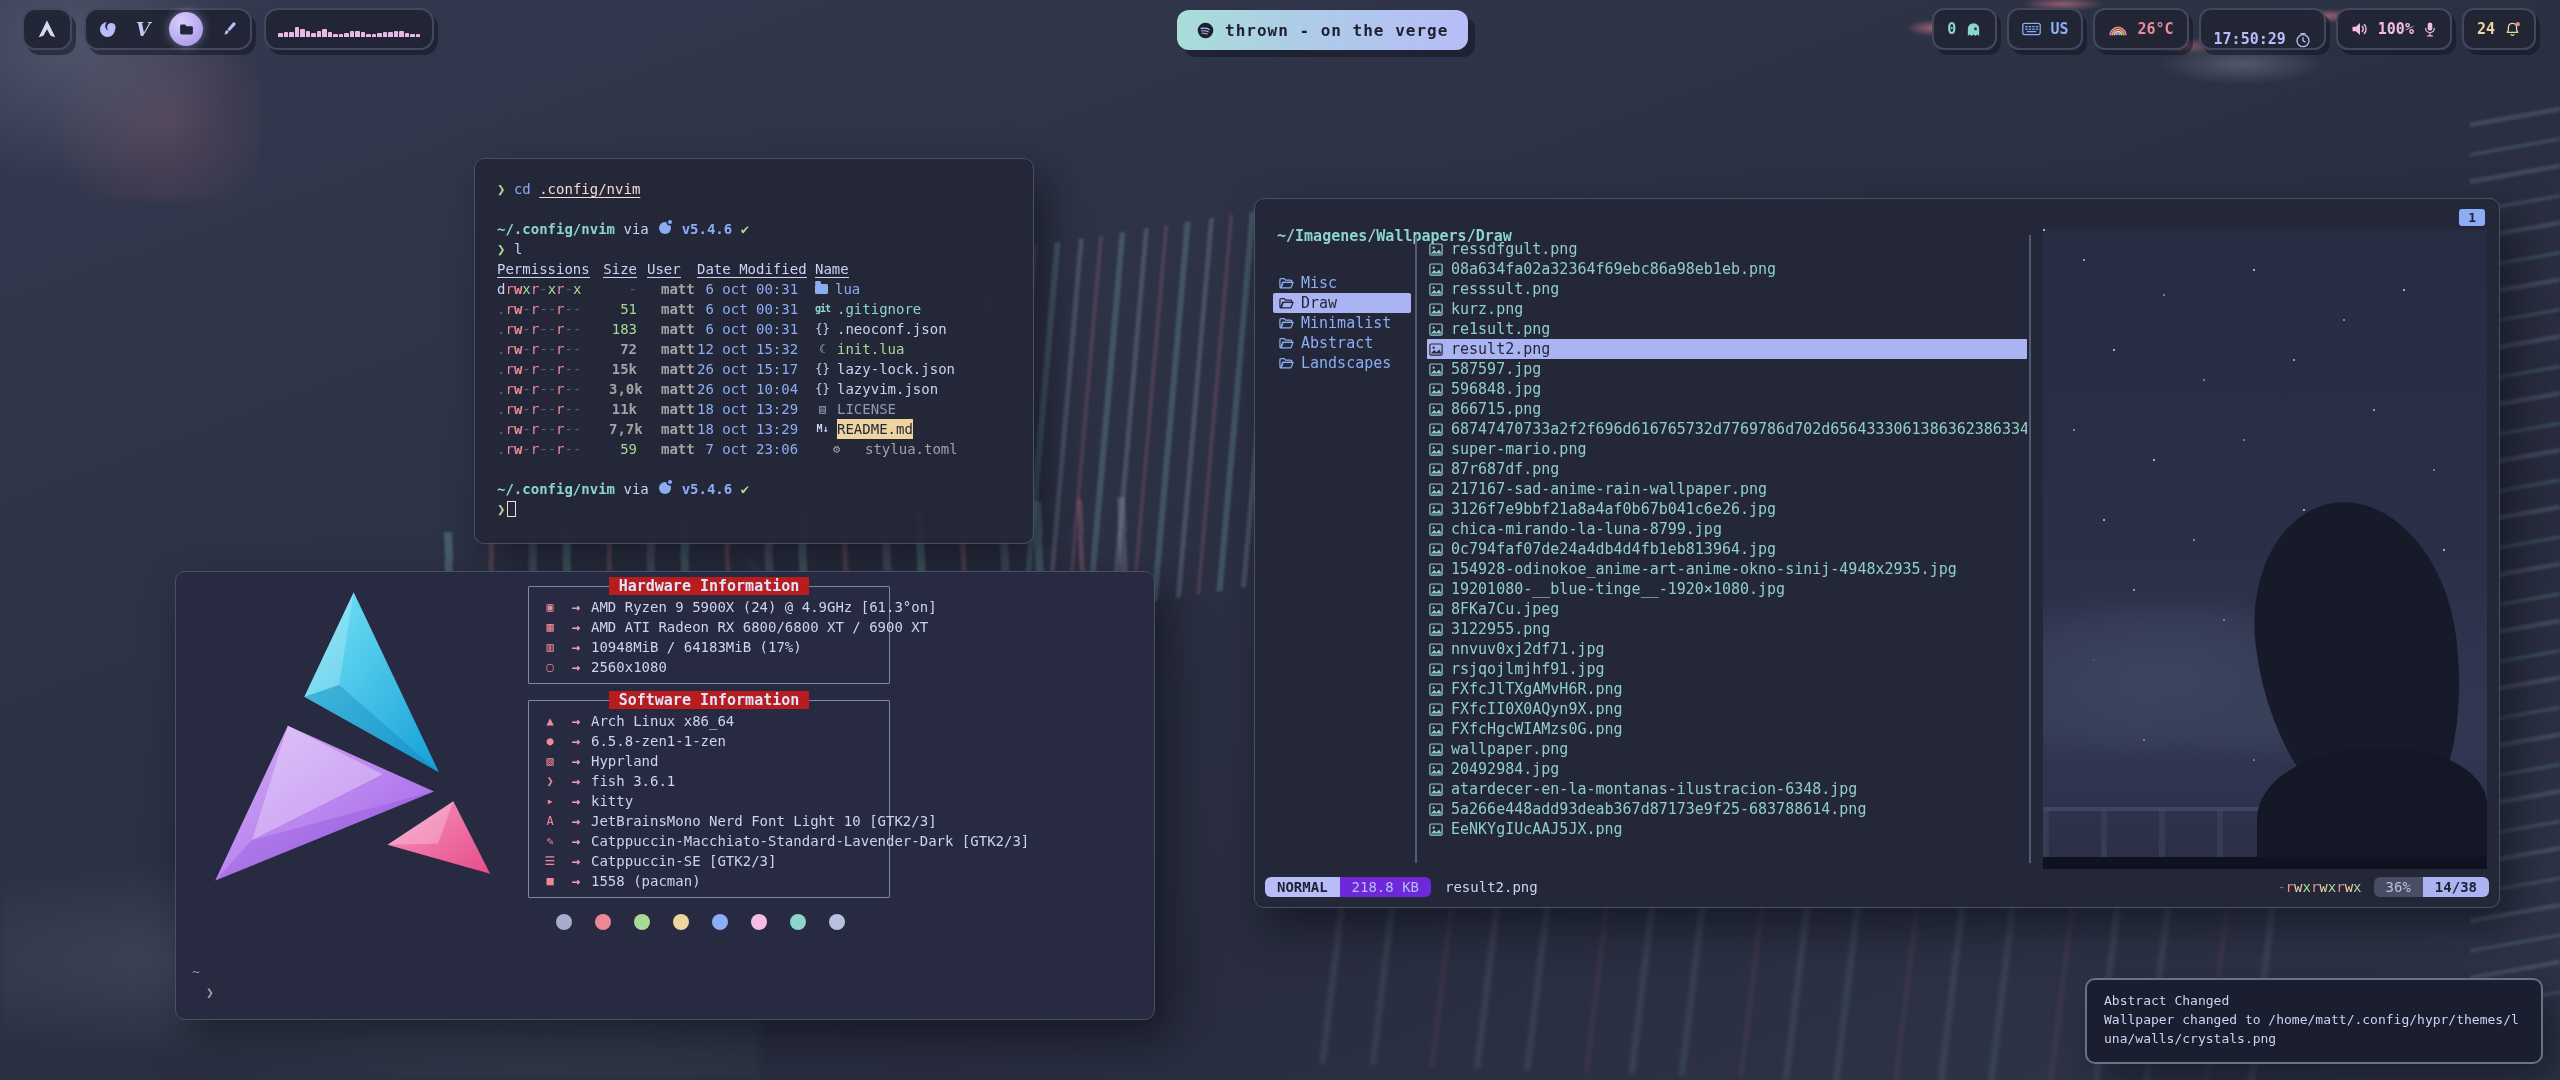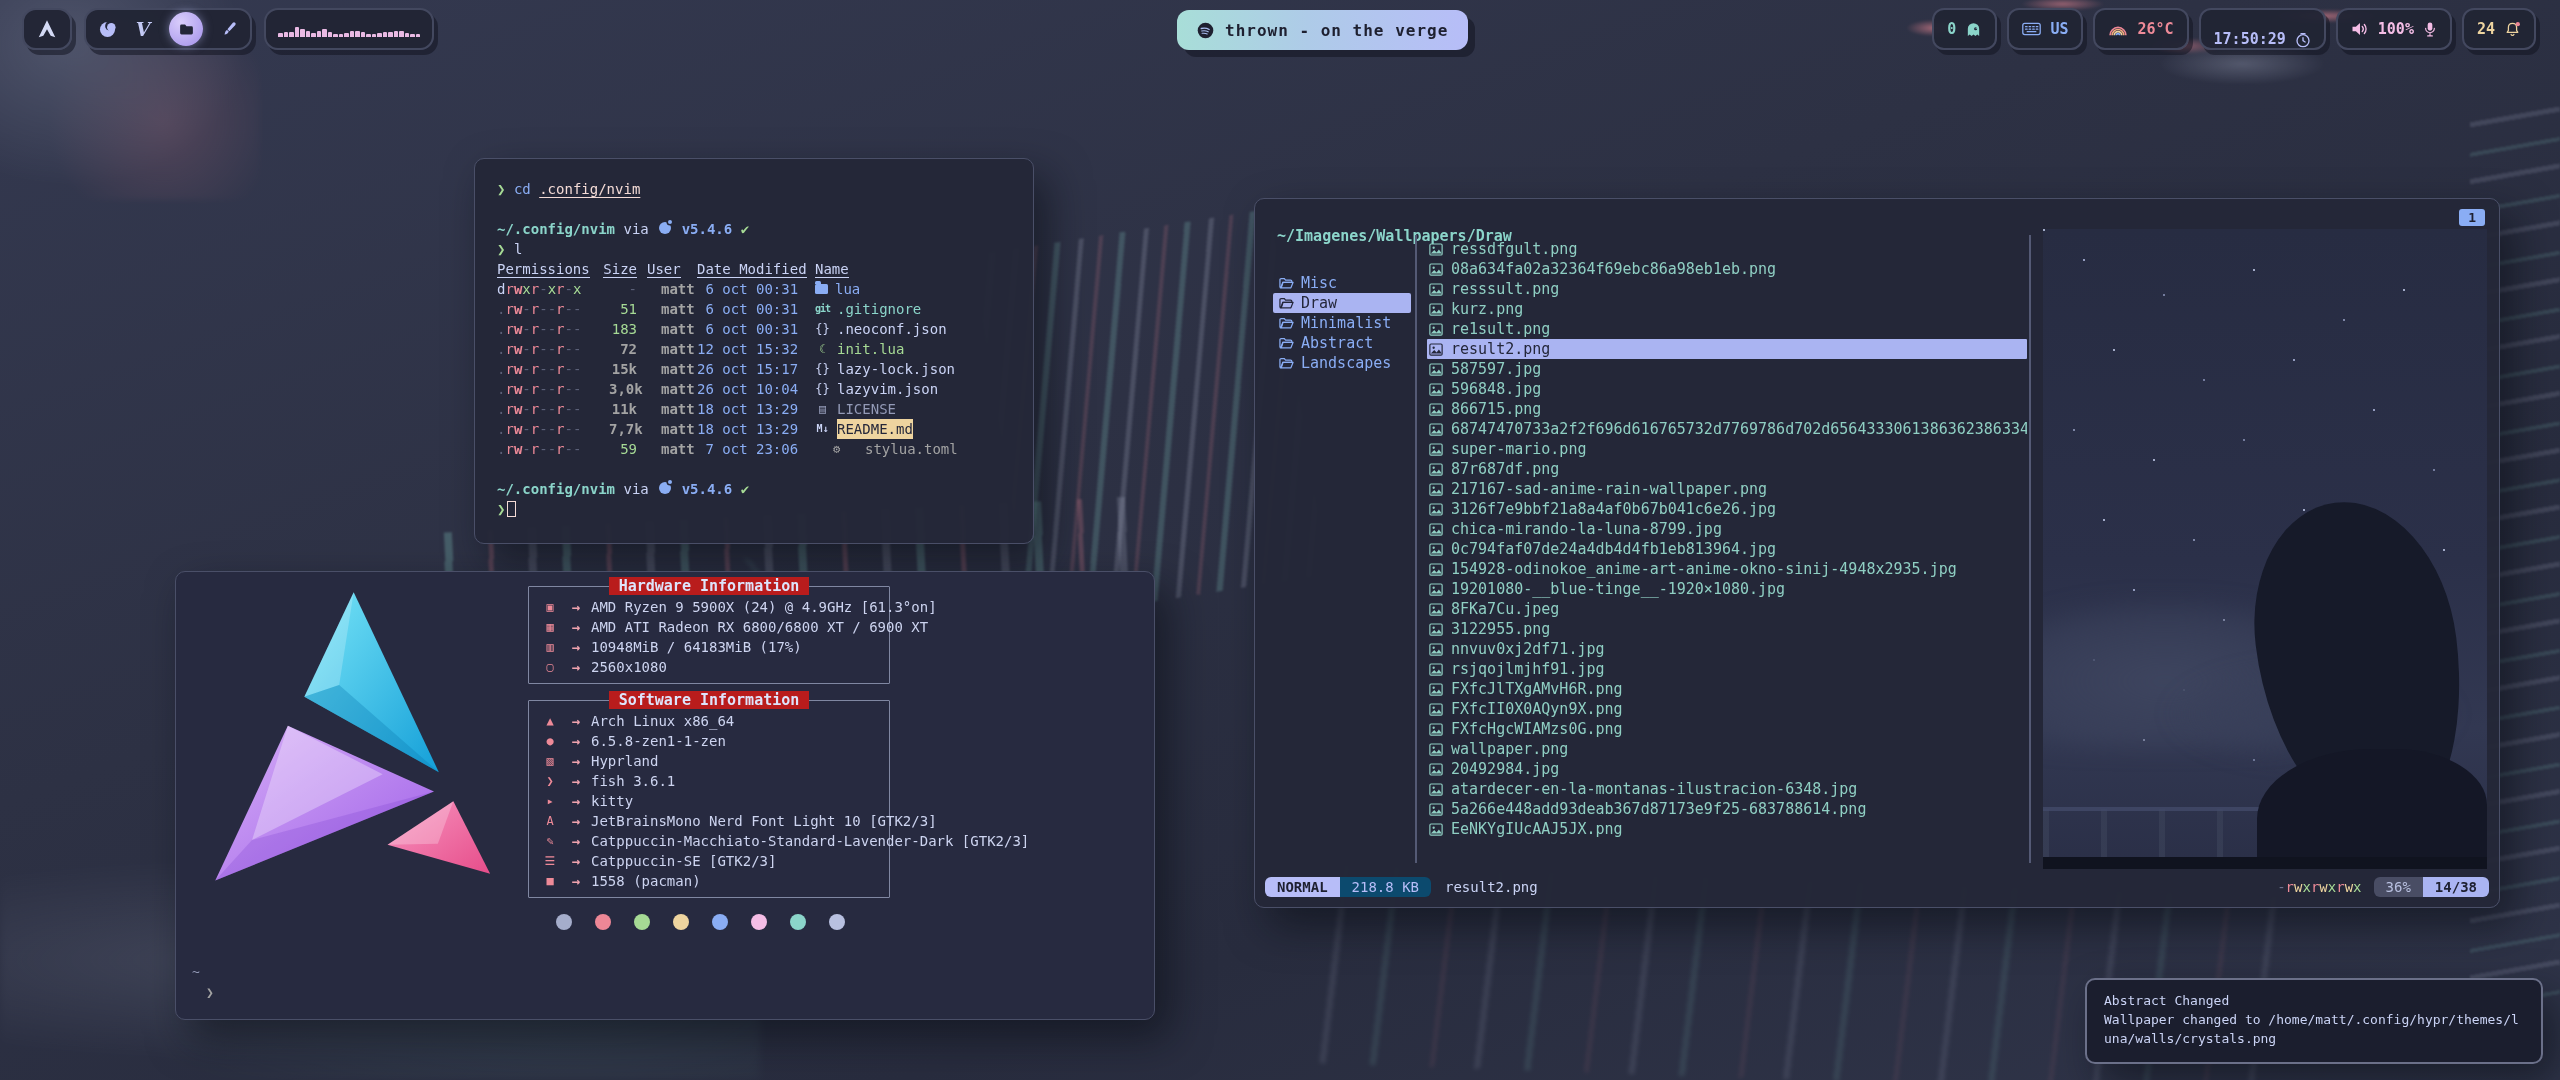--- a/index.html
+++ b/index.html
@@ -124,21 +124,21 @@
   .vsep1 { left:160px; height:628px; } .vsep2 { left:774px; height:628px; }
   .fm-files { position:absolute; left:172px; top:40px; width:600px; }
   .fm-files .item { display:flex; align-items:center; gap:8px; height:20px; color:#8fcfc3;
     white-space:nowrap; overflow:hidden; padding-left:2px; }
   .fm-files .item.sel { background:#aab4f2; color:#24273a; border-radius:1px; }
   .fico { flex:none; display:inline-flex; }
   .fm-status { position:absolute; left:10px; right:10px; bottom:8px; height:24px;
     display:flex; align-items:center; font-size:14px; }
   .badge-mode { background:#b7bdf8; color:#1e2030; font-weight:bold; padding:2px 12px;
     border-radius:6px 0 0 6px; }
-  .badge-size { background:#0c4a6e; color:#b7bdf8; padding:2px 12px; border-radius:0 6px 6px 0;text-align:center; }
+  .badge-size { background:#6d28d9; color:#b7bdf8; padding:2px 12px; border-radius:0 6px 6px 0;text-align:center; }
   .fm-fname { margin-left:14px; color:#cad3f5; }
   .fm-right { margin-left:auto; display:flex; align-items:center; gap:12px; }
   .pc-dim { color:#6e738d; } .pc-r { color:#ee8a98; } .pc-w { color:#eed49f; }
   .pc-x { color:#a6da95; } .pc-d { color:#cad3f5; }
   .badge-pct { background:#494d64; color:#b8c0e0; padding:2px 12px; border-radius:6px 0 0 6px; }
   .badge-pos { background:#aab4f2; color:#1e2030; font-weight:bold; padding:2px 12px; border-radius:0 6px 6px 0; }
 
   
   .preview { position:absolute; left:788px; top:30px; width:444px; height:640px; overflow:hidden;
     background:linear-gradient(180deg,#272c42 0%,#2b3049 52%,#323852 78%,#2a2f47 100%); }

